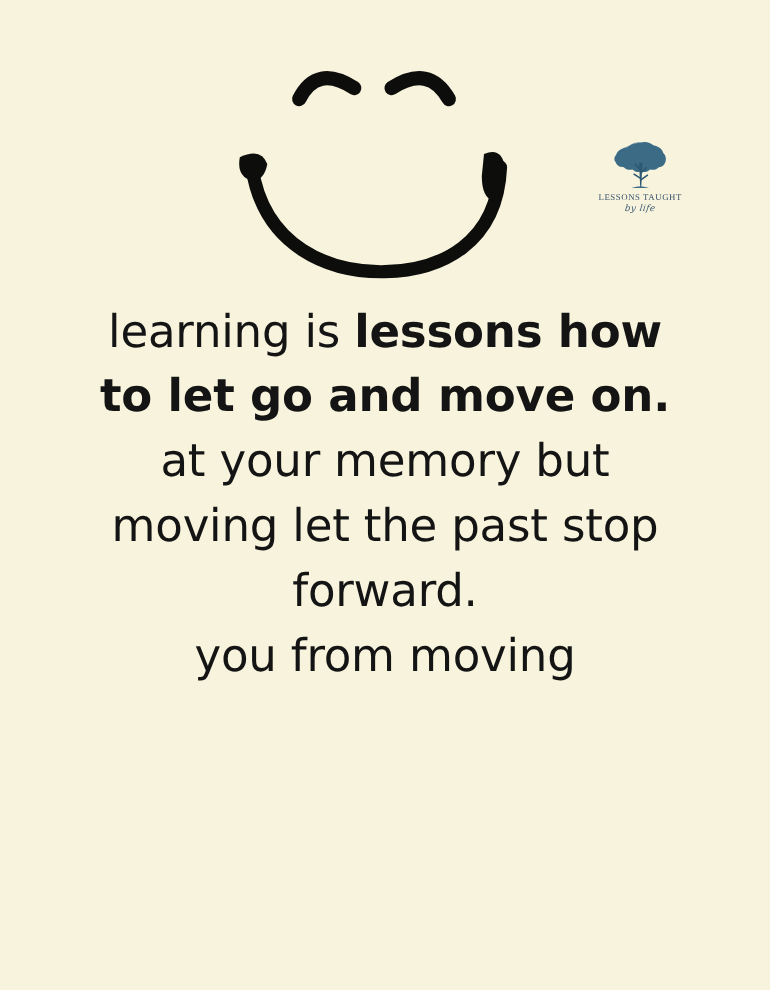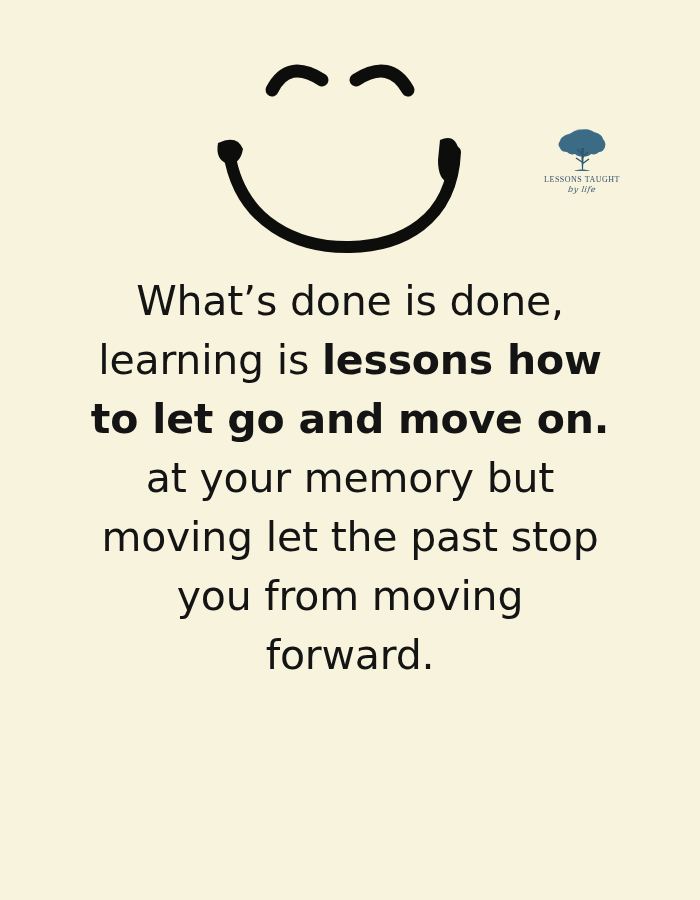--- a/index.html
+++ b/index.html
@@ -117,22 +117,21 @@
       </g>
       <path d="M29 24l1 22h1l1-22z" fill="#2d5873"></path>
       <path d="M30 30l-5-5M30 34l6-6M30 38l-6-4M30 40l7-5" stroke="#2d5873" stroke-width="1.4" fill="none"></path>
       <path d="M22 47c4-2 12-2 16 0z" fill="#3c6b86"></path>
     </svg>
     <span class="brand-name">LESSONS TAUGHT</span>
     <span class="brand-tagline">by life</span>
   </div>
 
   <div class="quote">
-    <span class="quote-line">What’s done is done,</span>
     <span class="quote-line"><span>learning is </span><span class="bold-part">lessons how</span></span>
     <span class="quote-line is-bold">to let go and move on.</span>
     <span class="quote-line">at your memory but</span>
     <span class="quote-line">moving let the past stop</span>
+    <span class="quote-line">forward.</span>
     <span class="quote-line">you from moving</span>
-    <span class="quote-line">forward.</span>
   </div>
 
 </div>
 
 </body></html>

